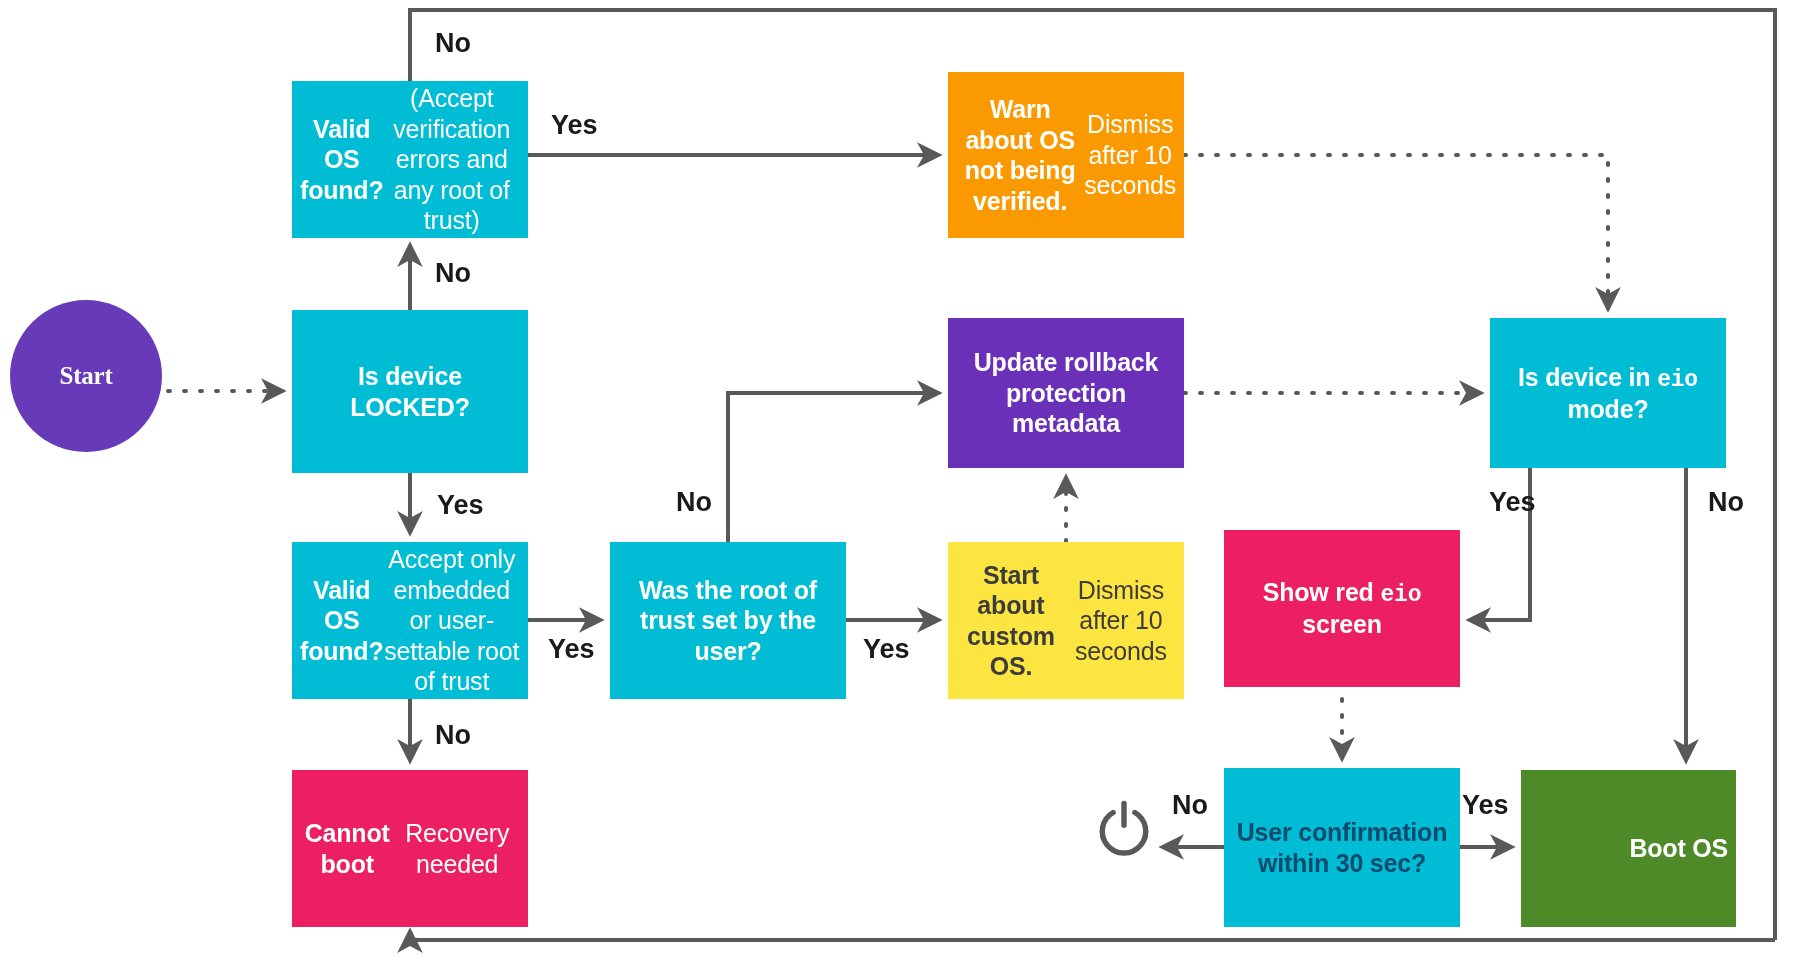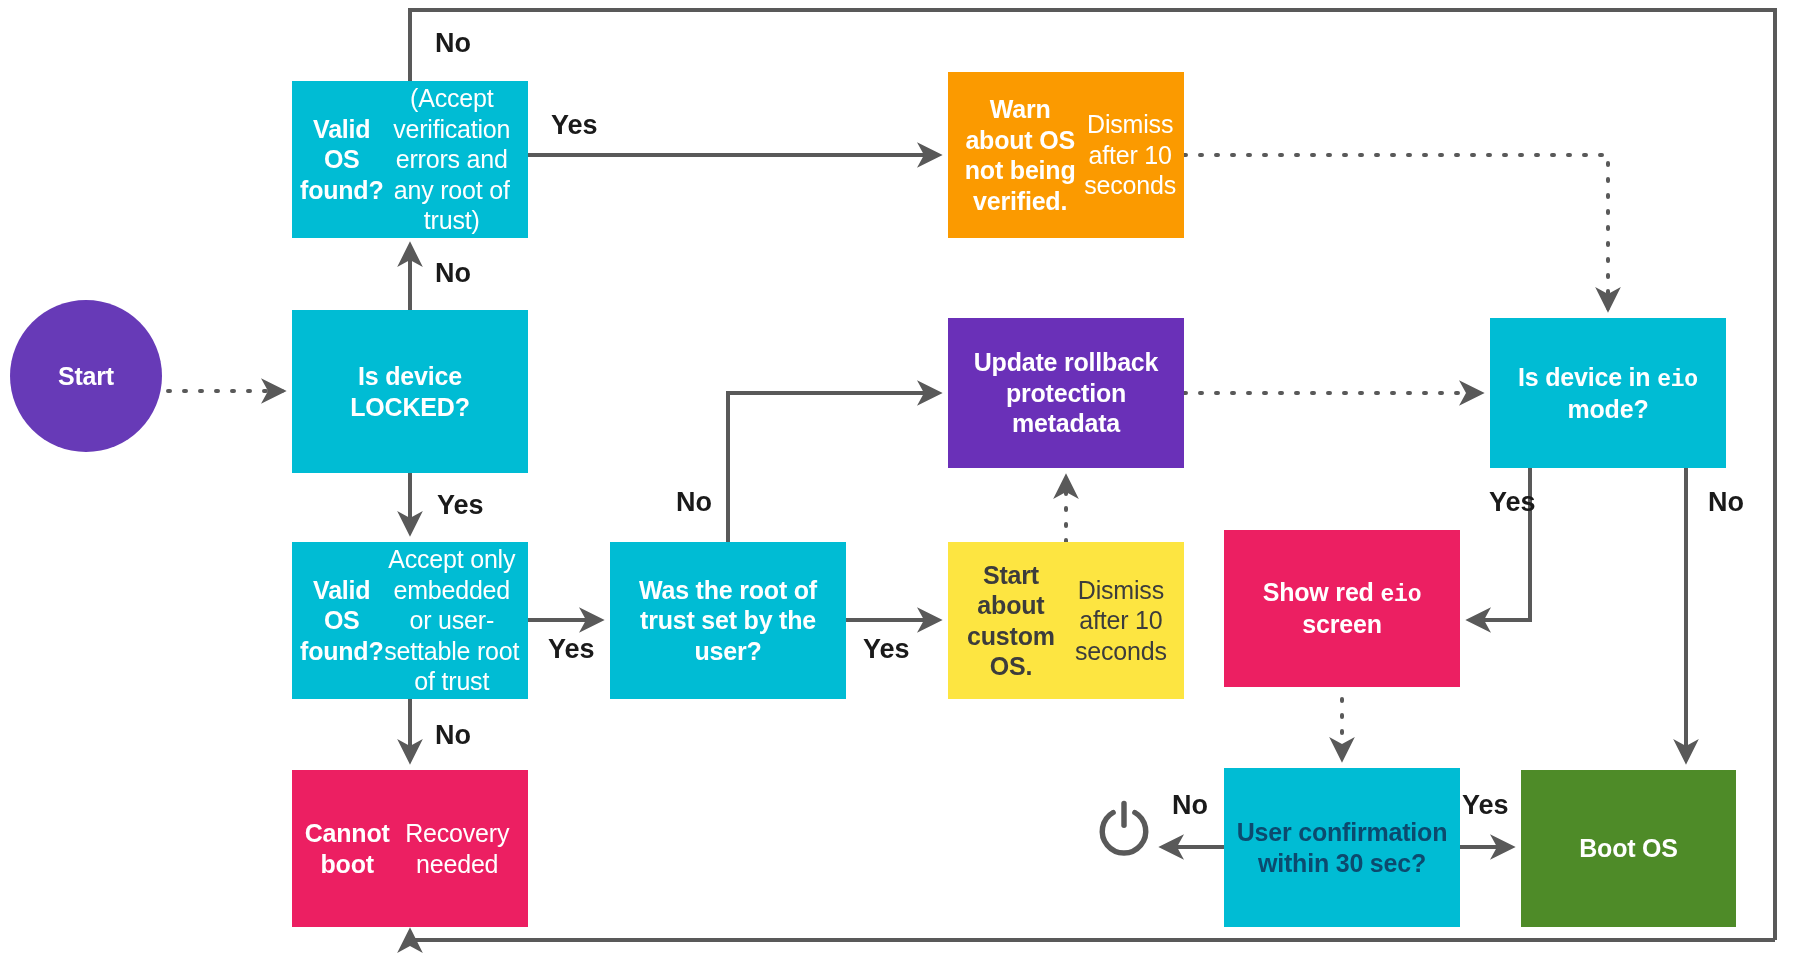--- a/index.html
+++ b/index.html
@@ -46,20 +46,21 @@
     letter-spacing: -0.2px;
   }
   .node .title .mono,
   .node .sub .mono {
     font-family: "Liberation Mono", monospace;
     font-size: 23px;
     margin-top: 20px;
   }
   .circle {
     border-radius: 50%;
+    font-family: Liberation Serif, serif;
   }
   .edge-label {
     position: absolute;
     font-weight: bold;
     font-size: 27px;
     color: #1a1a1a;
     white-space: nowrap;
   }
   .power-icon {
     position: absolute;
@@ -156,21 +157,21 @@
       </div>
       <div class="node" style="left: 1224px; top: 530px; width: 236px; height: 157px; background: rgb(236, 31, 98); color: rgb(255, 255, 255);">
         <div class="title">Show red <span class="mono">eio</span> screen</div>
       </div>
       <div class="node" style="left: 1490px; top: 318px; width: 236px; height: 150px; background: rgb(0, 188, 212); color: rgb(255, 255, 255);">
         <div class="title">Is device in <span class="mono">eio</span> mode?</div>
       </div>
       <div class="node" style="left: 1224px; top: 768px; width: 236px; height: 159px; background: rgb(0, 188, 212); color: #0c4a6e;">
         <div class="title">User confirmation within 30 sec?</div>
       </div>
-      <div class="node" style="left: 1521px; top: 770px; width: 215px; height: 157px; background: rgb(78, 139, 40); color: rgb(255, 255, 255);">
+      <div class="node" style="left: 1521px; top: 770px; width: 215px; height: 157px; background: rgb(78, 139, 40); color: rgb(255, 255, 255); justify-content: flex-end;">
         <div class="title">Boot OS</div>
       </div>
     </div>
 
   <div id="labels-layer">
       <div class="edge-label" style="left: 435px; top: 28px; color: rgb(26, 26, 26);">No</div>
       <div class="edge-label" style="left: 551px; top: 110px; color: rgb(26, 26, 26);">Yes</div>
       <div class="edge-label" style="left: 435px; top: 258px; color: rgb(26, 26, 26);">No</div>
       <div class="edge-label" style="left: 437px; top: 490px; color: rgb(26, 26, 26);">Yes</div>
       <div class="edge-label" style="left: 548px; top: 634px; color: rgb(26, 26, 26);">Yes</div>

